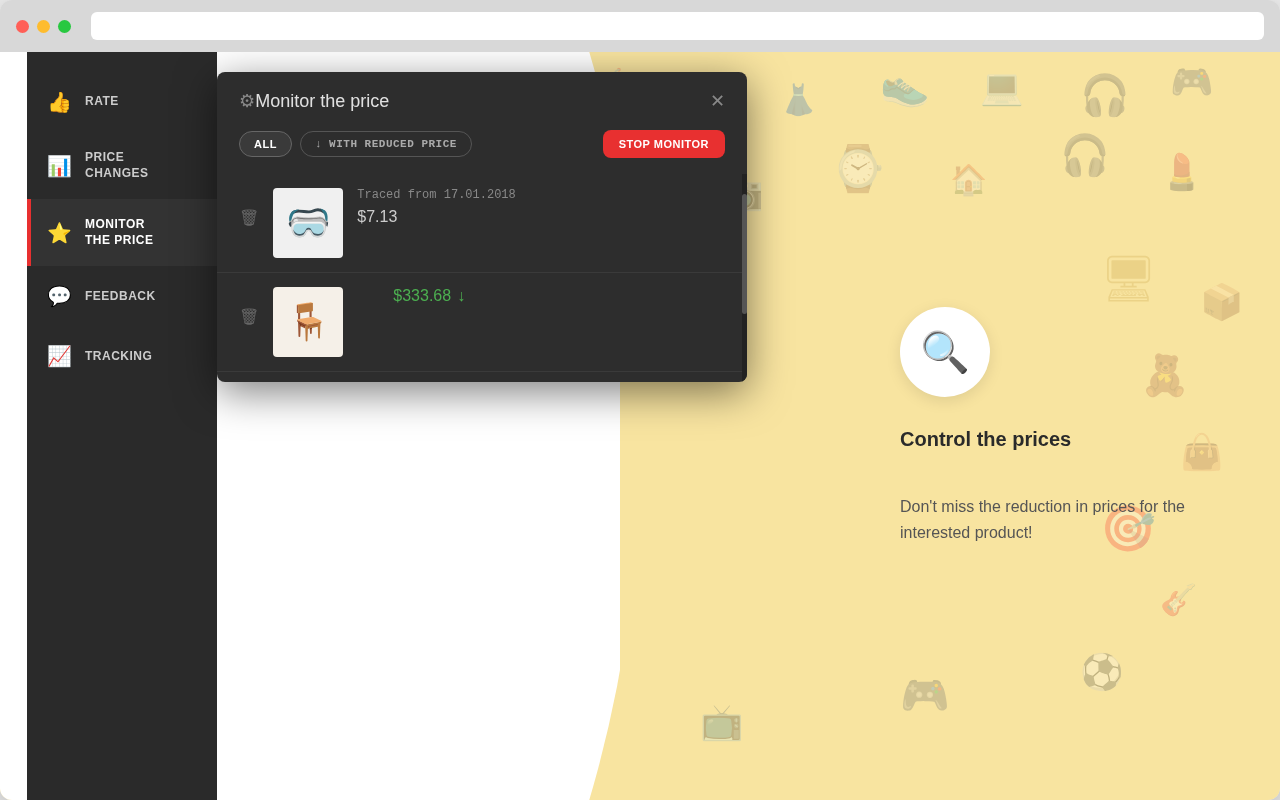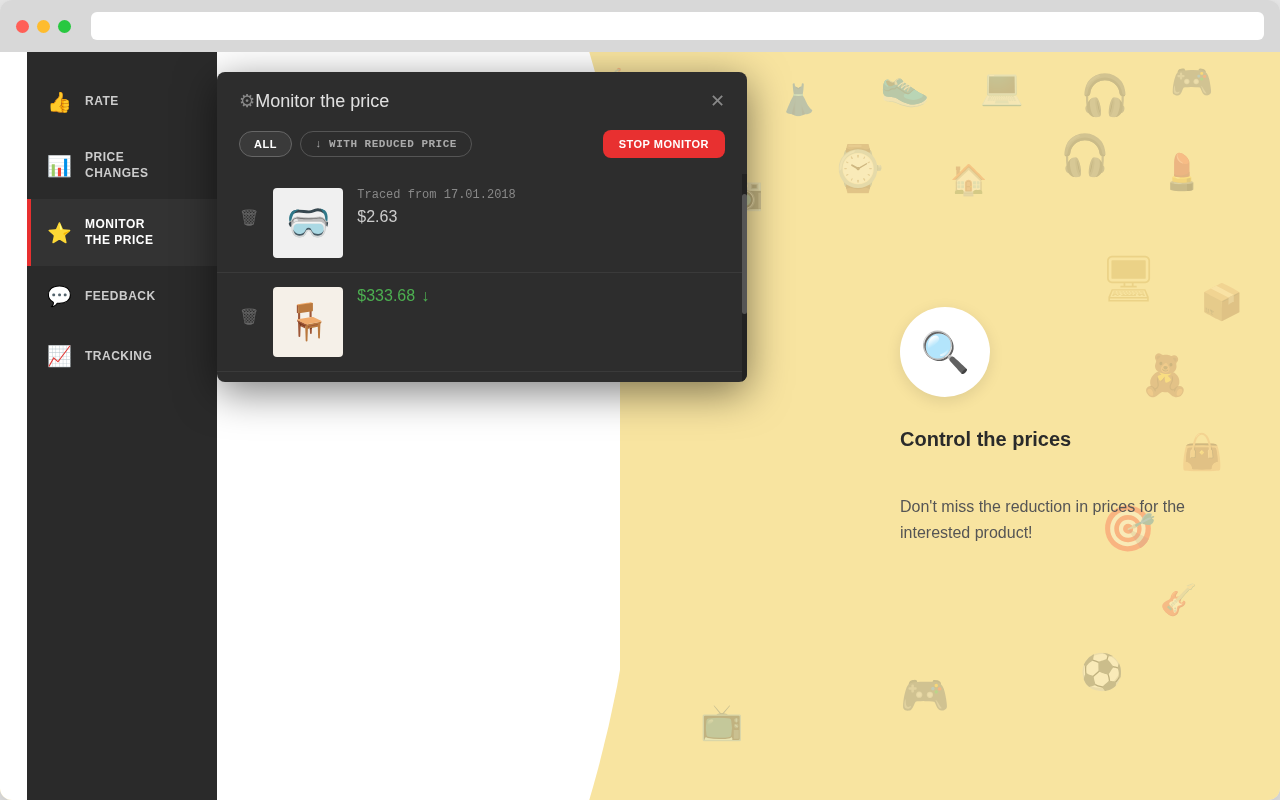--- a/index.html
+++ b/index.html
@@ -290,20 +290,21 @@
       font-size: 16px;
       color: #cccccc;
       font-weight: 500;
     }
 
     .product-price.reduced-price {
       color: #4caf50;
       display: flex;
       align-items: center;
       gap: 6px;
+      margin-left: 36px;
     }
 
     
     .scrollbar-track {
       position: absolute;
       right: 0;
       top: 0;
       bottom: 0;
       width: 5px;
       background: #222;
@@ -473,21 +474,21 @@
         <button class="stop-monitor-btn">STOP MONITOR</button>
       </div>
 
       <div class="modal-list" style="position:relative;">
 
         <div class="product-item">
           <span class="product-delete">🗑</span>
           <div class="ski-goggles"></div>
           <div class="product-info">
             <div class="product-traced">Traced from 17.01.2018</div>
-            <div class="product-price">$2.63</div>
+            <div class="product-price">$7.13</div>
           </div>
         </div>
 
         <div class="product-item">
           <span class="product-delete">🗑</span>
           <div class="car-seat"></div>
           <div class="product-info">
             <div class="product-price reduced-price">
               <span>$333.68</span>
               <span>↓</span>

